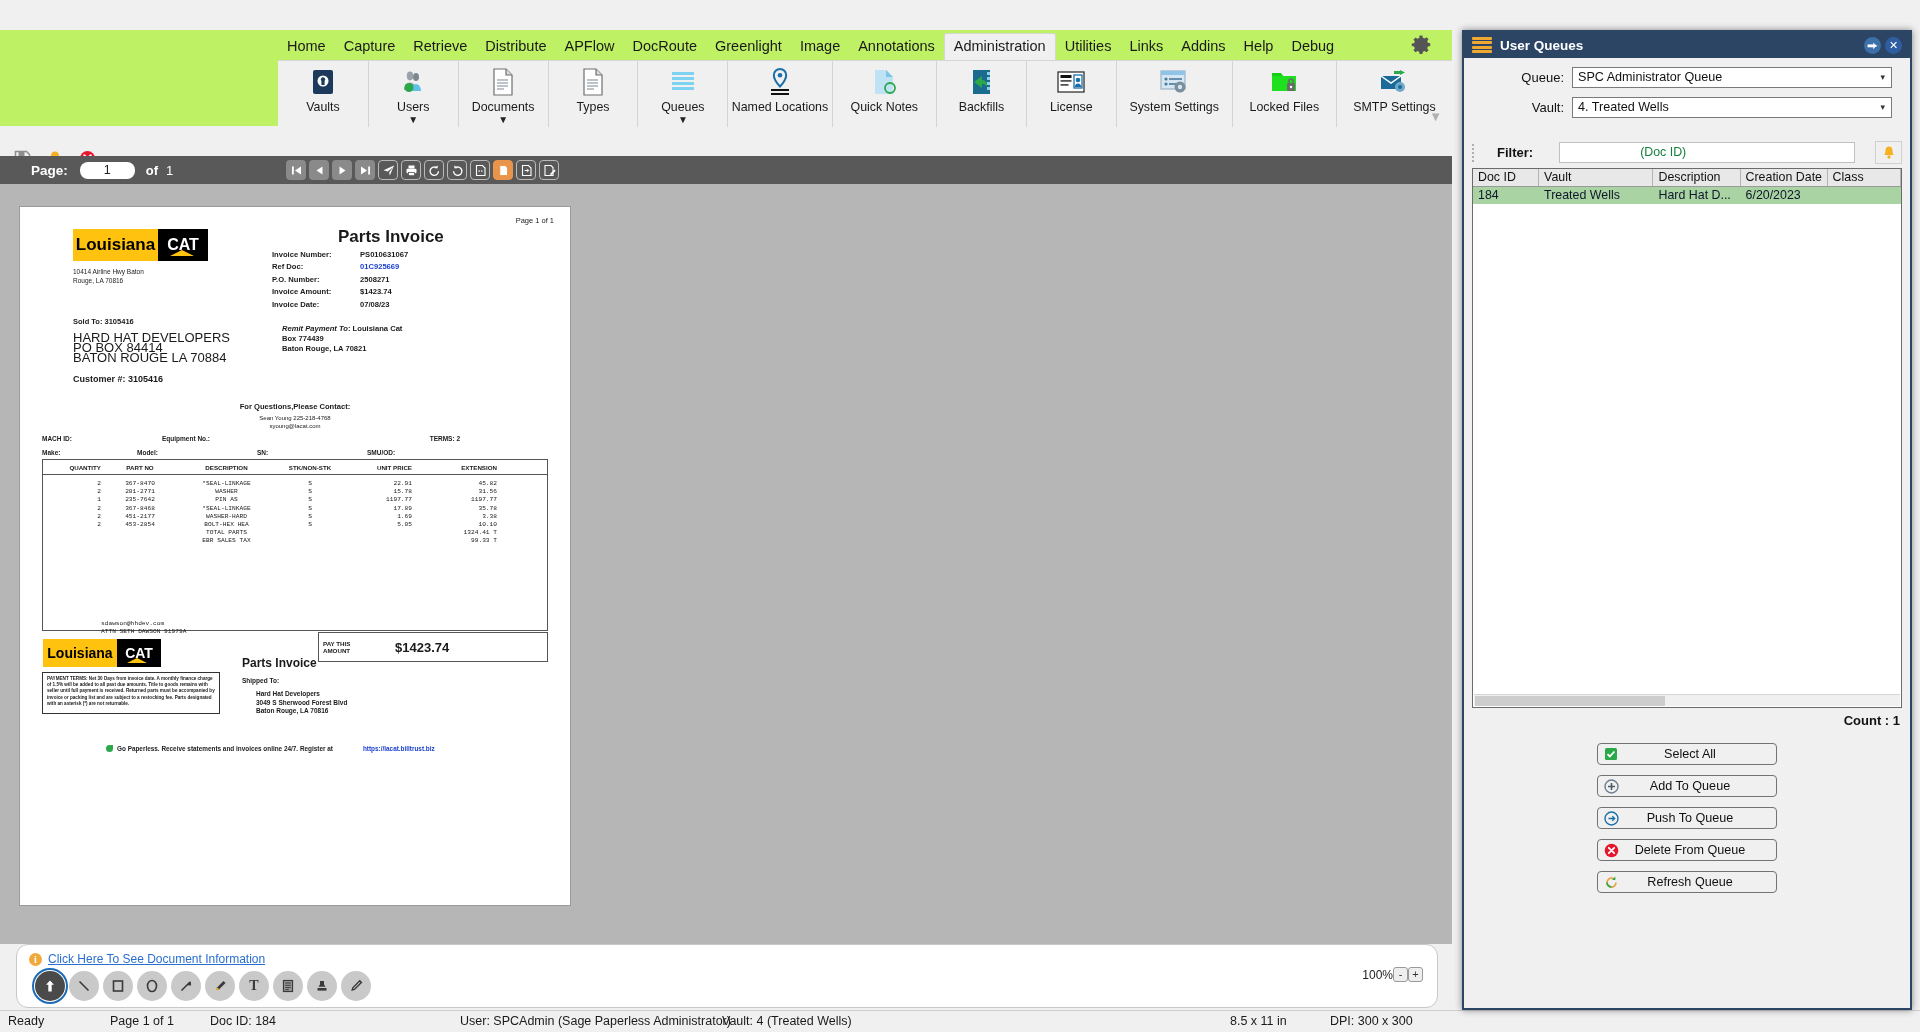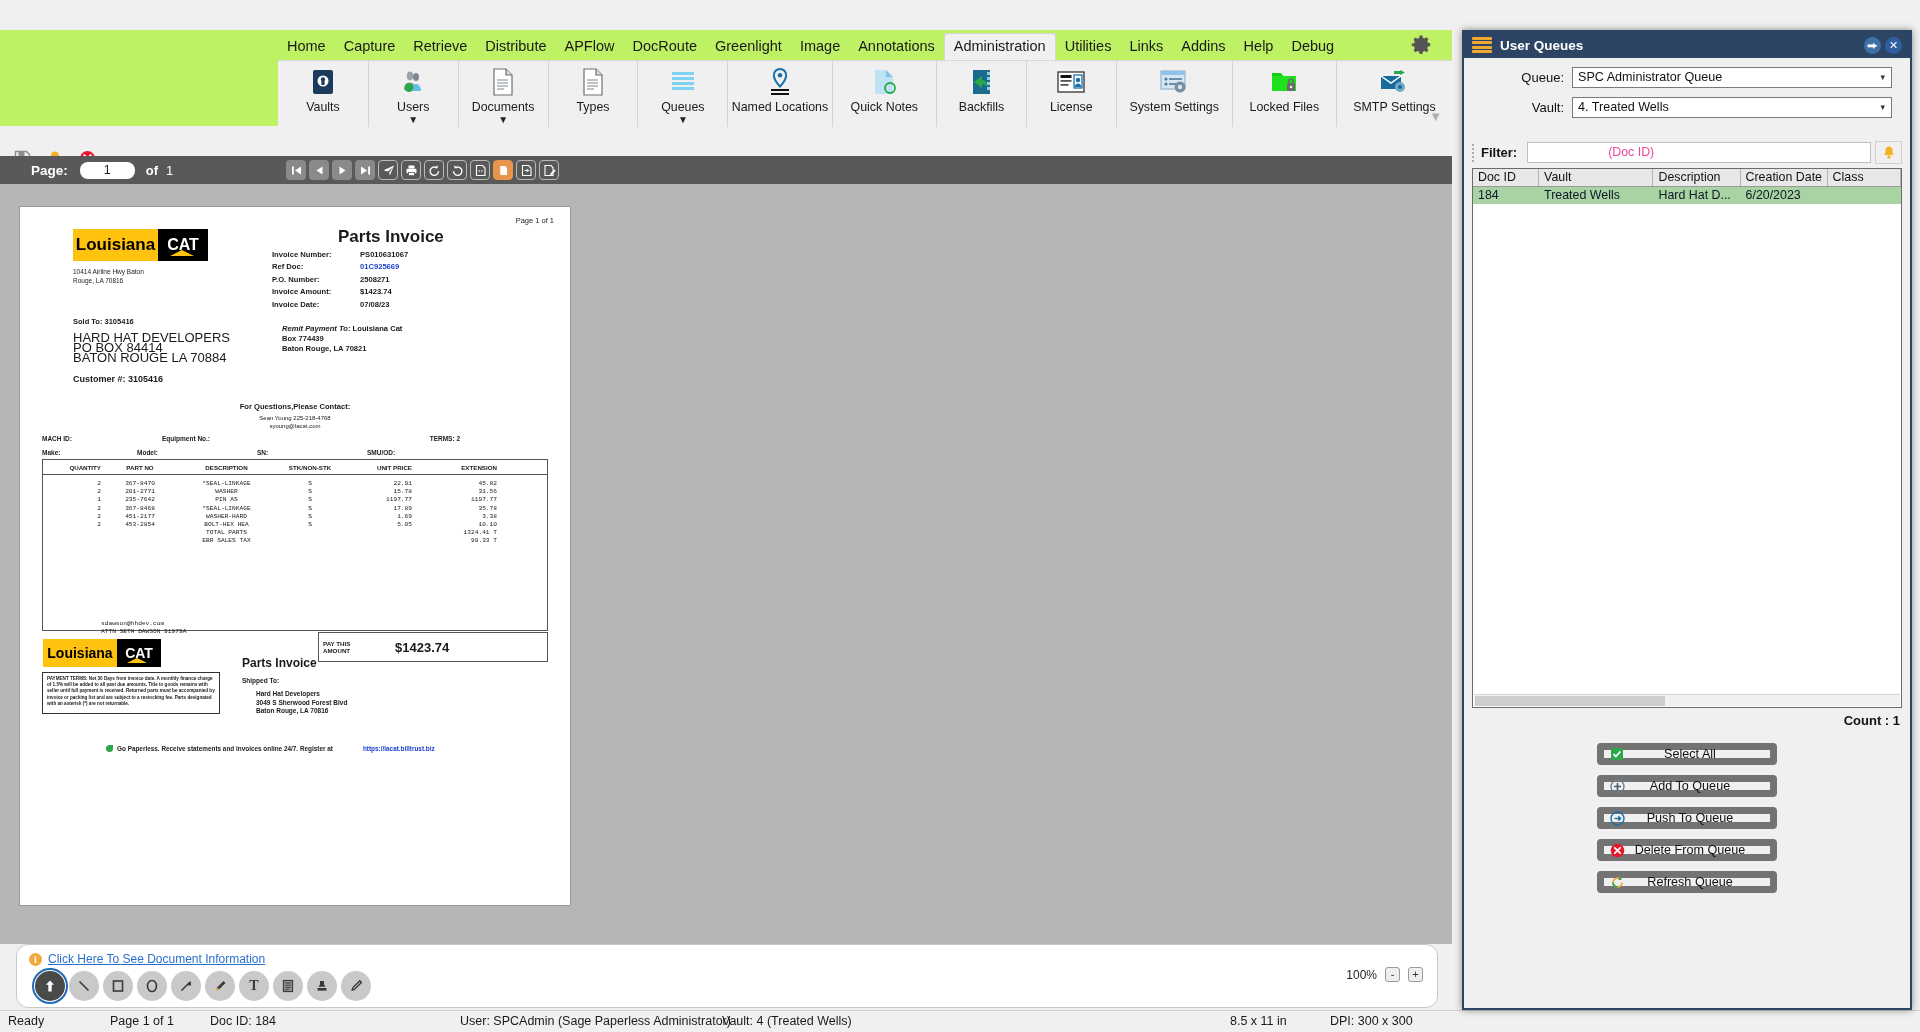--- a/index.html
+++ b/index.html
@@ -250,21 +250,21 @@
     align-items: center; justify-content: center; font-family: "Liberation Serif", serif;
   }
   .docinfo a { color: #2a6fcf; font-size: 12px; text-decoration: underline; }
   .anno-tools { position: absolute; left: 18px; top: 26px; display: flex; gap: 4px; }
   .atool {
     width: 30px; height: 30px; border-radius: 50%;
     background: #c9c9c9; display: flex; align-items: center; justify-content: center;
     color: #3a3a3a;
   }
   .atool.sel { background: #4a4a4a; color: #fff; outline: 2px solid #1e6bb8; outline-offset: 1px; border-radius: 50%; }
-  .zoombox { position: absolute; right: 14px; top: 22px; display: flex; align-items: center; gap: 8px; }
+  .zoombox { position: absolute; right: 14px; top: 22px; display: flex; align-items: center; gap: 0; }
   .zoom-val { font-size: 12px; color: #222; }
   .zbtn {
     width: 15px; height: 15px; border: 1px solid #9a9a9a; border-radius: 3px;
     background: #eee; display: flex; align-items: center; justify-content: center;
     font-size: 11px; color: #333; line-height: 1;
   }
 
   
   .statusbar {
     position: absolute; left: 0; top: 1010px; width: 1920px; height: 22px;
@@ -298,28 +298,28 @@
   .uq-row { display: flex; align-items: center; margin-top: 9px; padding-right: 18px; }
   .uq-lbl { width: 100px; text-align: right; font-size: 13px; color: #111; margin-right: 8px; }
   .uq-combo {
     flex: 1; height: 21px; border: 1px solid #7a7a7a; background: #fff;
     font-size: 12.6px; color: #111; padding: 2px 20px 0 5px; position: relative;
   }
   .uq-combo .chev { position: absolute; right: 6px; top: 4px; font-size: 9px; color: #333; }
 
   .filter-row {
     position: absolute; left: 8px; right: 8px; top: 82px; height: 25px;
-    display: flex; align-items: center;
+    display: flex; align-items: center; gap: 16px;
   }
   .grip { width: 6px; height: 18px; display: flex; flex-direction: column; justify-content: space-between; margin-right: 3px; }
   .grip i { width: 2px; height: 2px; background: #999; border-radius: 50%; display:block; }
   .filter-lbl { font-size: 13px; font-weight: bold; color: #111; background: #f0f0f0; padding-right: 10px; }
   .filter-input {
     flex: 1; height: 21px; background: #fff; border: 1px solid #c0c0c0;
-    font-size: 12.4px; color: #ec4899; padding: 2px 6px 0 80px;
+    font-size: 12.4px; color: #15803d; padding: 2px 6px 0 80px;
   }
   .bell-btn {
     width: 27px; height: 23px; background: #f0f0f0; border: 1px solid #d0d0d0;
     display: flex; align-items: center; justify-content: center; margin-left: 4px;
   }
 
   .grid {
     position: absolute; left: 8px; right: 8px; top: 110px; height: 540px;
     background: #fff; border: 1px solid #6b6b6b;
   }
@@ -334,21 +334,21 @@
     position: absolute; left: 1px; right: 1px; bottom: 1px; height: 12px;
     background: #f0f0f0; border-top: 1px solid #d5d5d5;
   }
   .hscroll .thumb { position: absolute; left: 1px; top: 1px; width: 190px; height: 10px; background: #cdcdcd; }
   .count-lbl {
     position: absolute; right: 10px; top: 655px; font-size: 13px; font-weight: bold; color: #111;
   }
 
   .qbtns { position: absolute; left: 0; right: 0; top: 685px; display: flex; flex-direction: column; align-items: center; gap: 10px; }
   .qbtn {
-    width: 180px; height: 22px; background: #f0f0f0; border: 7px solid #737373;
+    width: 180px; height: 22px; background: #f0f0f0; border: 1px solid #737373;
     border-radius: 4px; display: flex; align-items: center; font-size: 12.6px; color: #111;
   }
   .qbtn .bi { width: 26px; display: flex; align-items: center; justify-content: center; }
   .qbtn .bt { flex: 1; text-align: center; padding-right: 20px; }
 </style>
 </head>
 <body>
 
 <div id="app">
 

